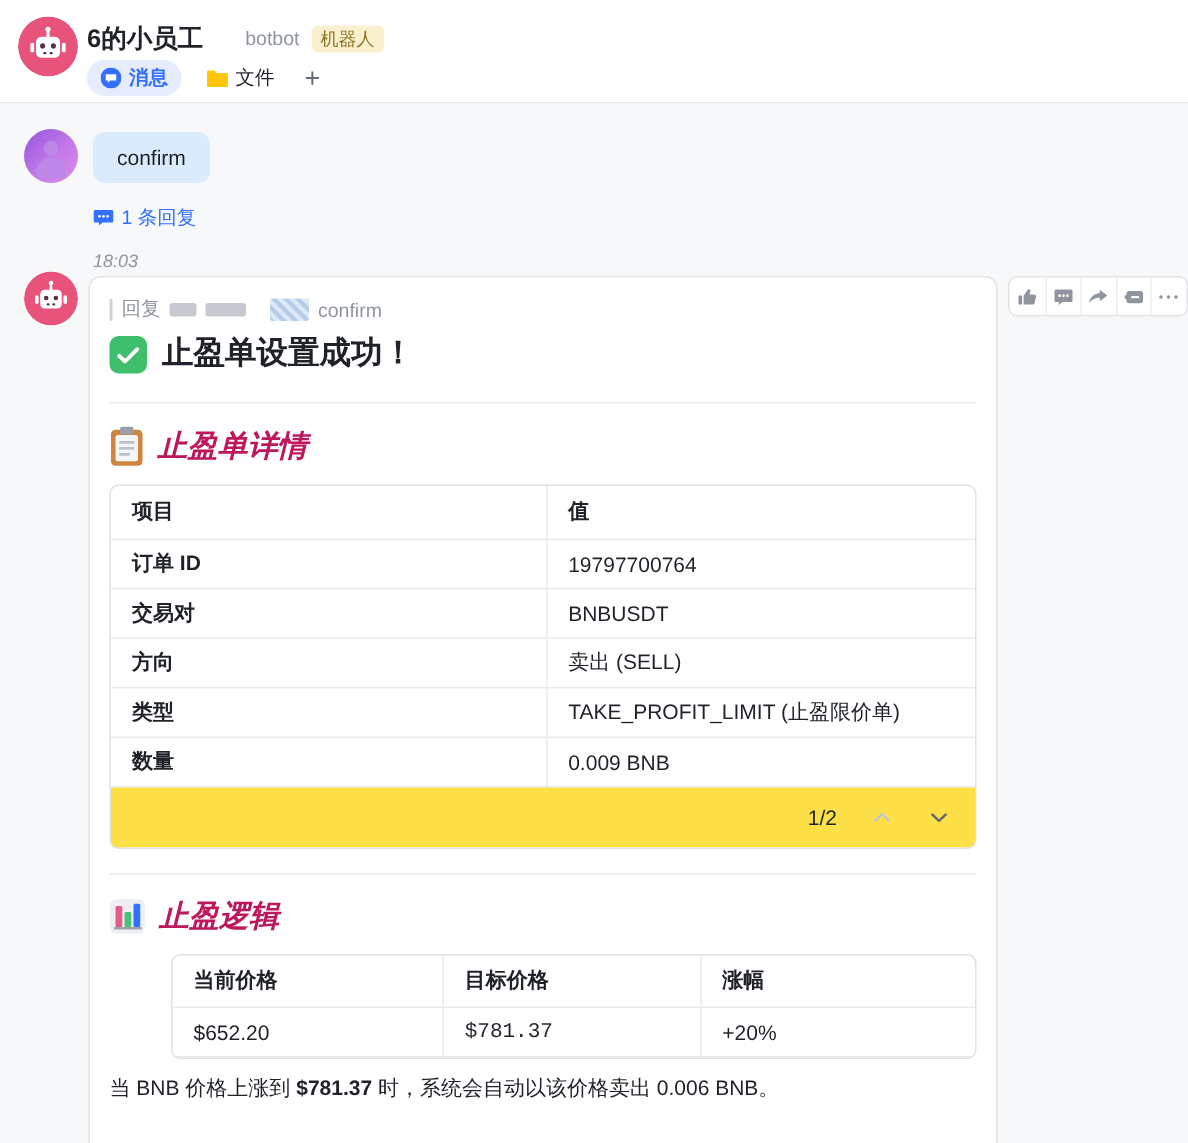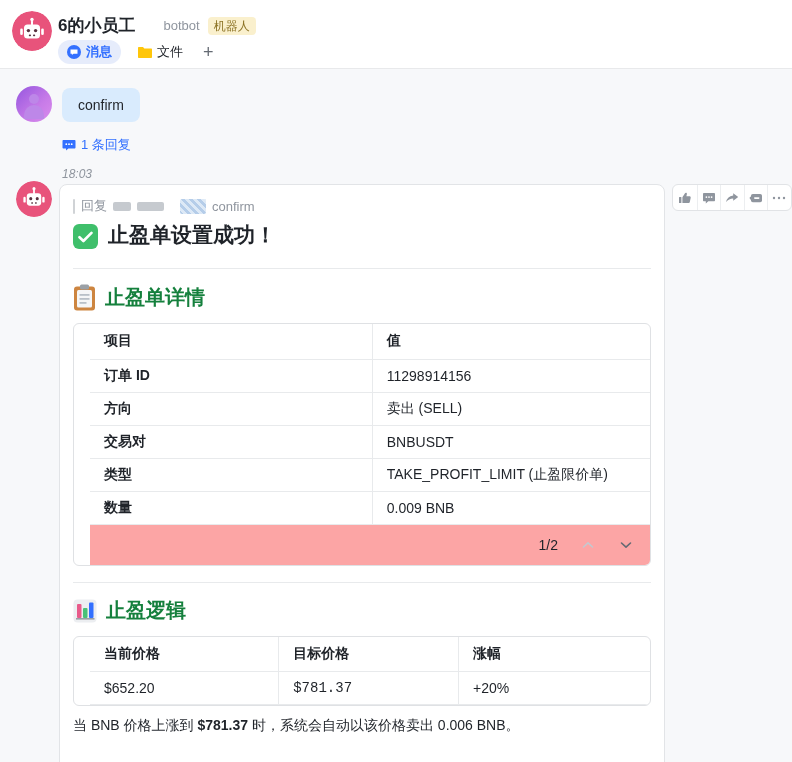--- a/index.html
+++ b/index.html
@@ -52,38 +52,38 @@
     background-size:8px 8px; }
 
   .card-title { display:flex; align-items:flex-end; gap:10px; margin-top:6px; }
   .check-icon { width:25px; height:25px; border-radius:6px; background:#3fbf6b;
     display:flex; align-items:center; justify-content:center; flex:none; }
   .card-title-text { font-size:21px; font-weight:bold; color:#1f2329; }
 
   .card hr { border:none; border-top:1px solid #e8eaec; margin-top:19px; }
 
   .sec-head { display:flex; align-items:center; gap:9px; margin-top:14px; height:28px; }
-  .sec-head-text { font-size:20px; font-weight:bold; color:#15803d; }
-
-  .tbl-wrap { margin-top:12px; border:1px solid #dfe1e4; border-radius:6px; overflow:hidden;padding-left:16px; }
+  .sec-head-text { font-size:20px; font-weight:bold; color:#be185d;font-style:italic; }
+
+  .tbl-wrap { margin-top:12px; border:1px solid #dfe1e4; border-radius:6px; overflow:hidden; }
   table { width:100%; border-collapse:collapse; font-size:14px; }
   th, td { text-align:left; padding:0 14px; border-bottom:1px solid #e8eaec; }
   th { height:35px; font-weight:bold; color:#1f2329; }
   td { height:33px; color:#1f2329; }
   th + th, td + td { border-left:1px solid #e8eaec; }
   .details-table th:first-child, .details-table td:first-child { width:50.4%; }
   .details-table td:first-child { font-weight:bold; }
   .logic-table th:nth-child(1), .logic-table td:nth-child(1) { width:33.7%; }
   .logic-table th:nth-child(2), .logic-table td:nth-child(2) { width:32.1%;font-family:Liberation Mono, monospace; }
   .tbl-footer { height:40px; display:flex; align-items:center; justify-content:flex-end;
-    gap:22px; padding-right:16px; background:#fca5a5; }
+    gap:22px; padding-right:16px; background:#fde047; }
   .page-num { font-size:14px; color:#1f2329; }
   .pager-btn { width:16px; height:16px; display:flex; align-items:center; justify-content:center; cursor:pointer; }
 
-  .logic-wrap { margin-top:11px; }
+  .logic-wrap { margin-top:11px;margin-left:41px; }
   .logic-wrap td { height:33px; }
   .note { margin-top:9px; font-size:14px; color:#1f2329; line-height:20px; }
   .note b { font-weight:bold; }
 
   
   .actions { position:absolute; left:672px; top:115px; height:27px; display:flex; align-items:stretch;
     background:#fff; border:1px solid #e1e3e6; border-radius:6px; overflow:hidden; }
   .action-btn { width:23.5px; display:flex; align-items:center; justify-content:center; cursor:pointer; }
   .action-btn + .action-btn { border-left:1px solid #eceef0; }
 
@@ -196,29 +196,29 @@
       <table class="details-table">
           <thead>
             <tr>
               <th>项目</th>
               <th>值</th>
             </tr>
           </thead>
           <tbody>
             <tr>
               <td>订单 ID</td>
-              <td>11298914156</td>
+              <td>19797700764</td>
+            </tr>
+            <tr>
+              <td>交易对</td>
+              <td>BNBUSDT</td>
             </tr>
             <tr>
               <td>方向</td>
               <td>卖出 (SELL)</td>
-            </tr>
-            <tr>
-              <td>交易对</td>
-              <td>BNBUSDT</td>
             </tr>
             <tr>
               <td>类型</td>
               <td>TAKE_PROFIT_LIMIT (止盈限价单)</td>
             </tr>
             <tr>
               <td>数量</td>
               <td>0.009 BNB</td>
             </tr>
           </tbody>

